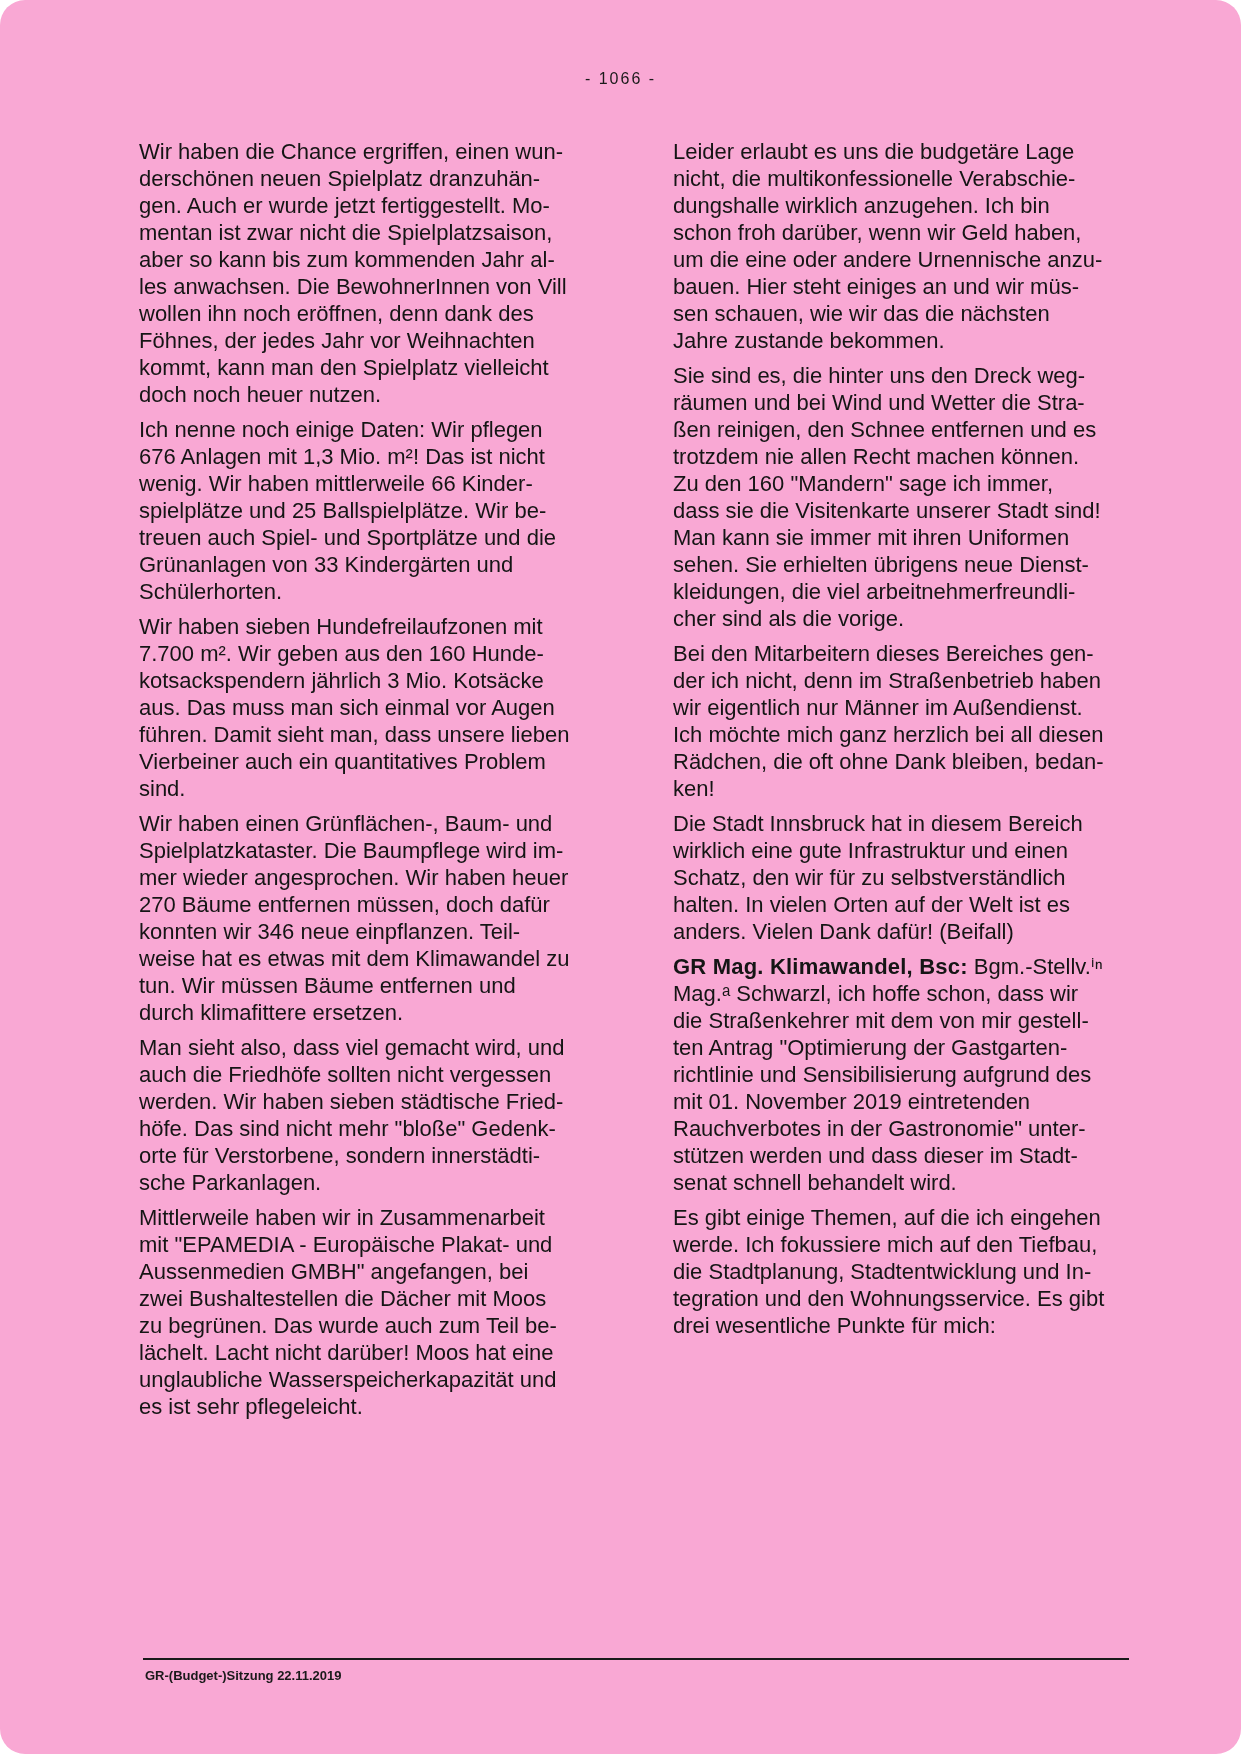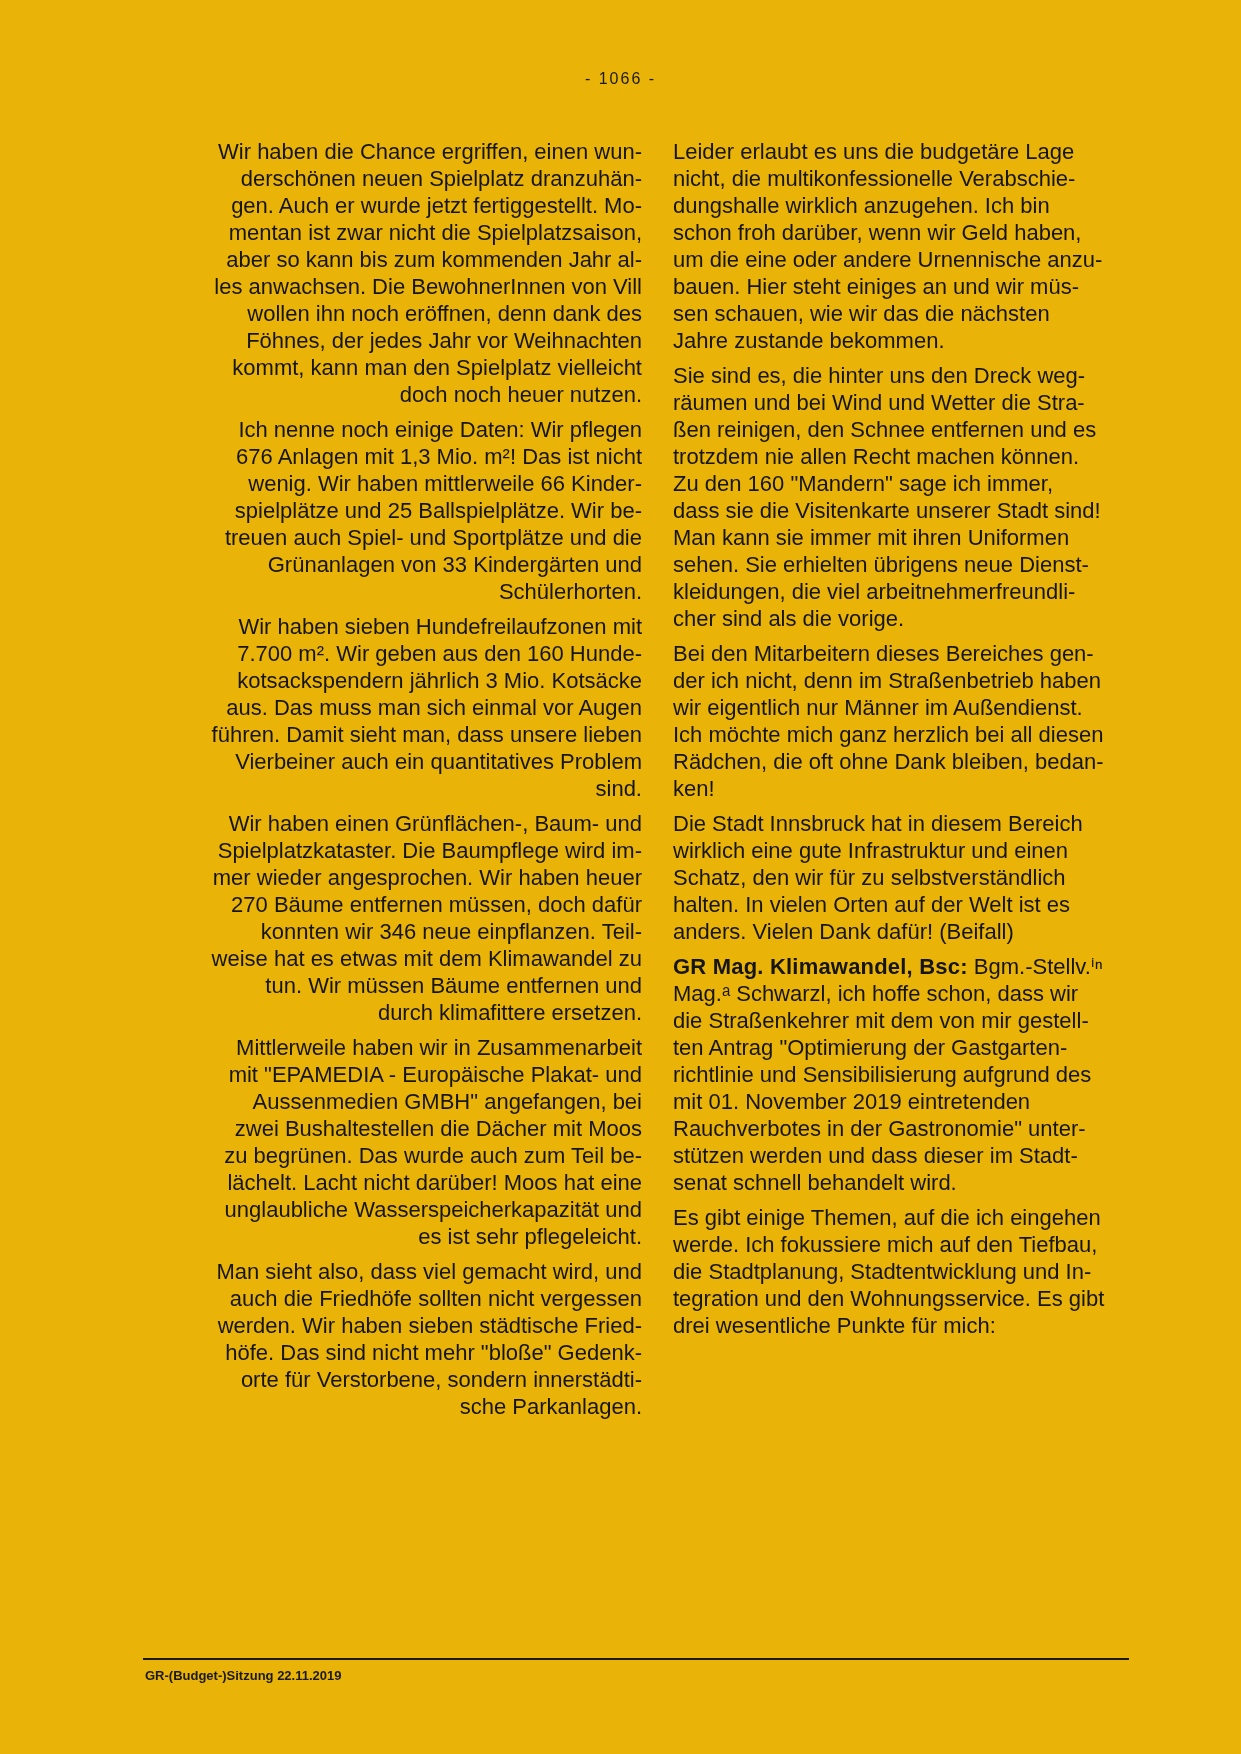--- a/index.html
+++ b/index.html
@@ -4,44 +4,45 @@
 <style>
   html, body {
     margin: 0;
     padding: 0;
     background: #ffffff;
   }
   .page {
     position: relative;
     width: 1241px;
     height: 1754px;
-    background: #eab308;
+    background: #f9a8d4;
     color: #111111;
     font-family: "Liberation Sans", "DejaVu Sans", sans-serif;
     overflow: hidden;
+    border-radius: 25px;
   }
   .page-number {
     position: absolute;
     top: 70px;
     left: 0;
     width: 100%;
     text-align: center;
     font-size: 16px;
     letter-spacing: 2px;
     color: #1a1a1a;
   }
   .column {
     position: absolute;
     top: 138px;
     width: 486px;
     font-size: 22px;
     line-height: 27px;
     color: #151515;
   }
-  .column-left  { left: 156px; text-align: right; }
+  .column-left  { left: 139px; }
   .column-right { left: 673px; }
   .para {
     margin: 0 0 8px 0;
     white-space: pre;       
   }
   .para strong {
     font-weight: 700;
     letter-spacing: 0.2px;
   }
   .footer-rule {
@@ -93,34 +94,34 @@
 Vierbeiner auch ein quantitatives Problem
 sind.</p>
       <p class="para">Wir haben einen Grünflächen-, Baum- und
 Spielplatzkataster. Die Baumpflege wird im-
 mer wieder angesprochen. Wir haben heuer
 270 Bäume entfernen müssen, doch dafür
 konnten wir 346 neue einpflanzen. Teil-
 weise hat es etwas mit dem Klimawandel zu
 tun. Wir müssen Bäume entfernen und
 durch klimafittere ersetzen.</p>
+      <p class="para">Man sieht also, dass viel gemacht wird, und
+auch die Friedhöfe sollten nicht vergessen
+werden. Wir haben sieben städtische Fried-
+höfe. Das sind nicht mehr "bloße" Gedenk-
+orte für Verstorbene, sondern innerstädti-
+sche Parkanlagen.</p>
       <p class="para">Mittlerweile haben wir in Zusammenarbeit
 mit "EPAMEDIA - Europäische Plakat- und
 Aussenmedien GMBH" angefangen, bei
 zwei Bushaltestellen die Dächer mit Moos
 zu begrünen. Das wurde auch zum Teil be-
 lächelt. Lacht nicht darüber! Moos hat eine
 unglaubliche Wasserspeicherkapazität und
 es ist sehr pflegeleicht.</p>
-      <p class="para">Man sieht also, dass viel gemacht wird, und
-auch die Friedhöfe sollten nicht vergessen
-werden. Wir haben sieben städtische Fried-
-höfe. Das sind nicht mehr "bloße" Gedenk-
-orte für Verstorbene, sondern innerstädti-
-sche Parkanlagen.</p>
     </div>
 
   <div class="column column-right">
       <p class="para">Leider erlaubt es uns die budgetäre Lage
 nicht, die multikonfessionelle Verabschie-
 dungshalle wirklich anzugehen. Ich bin
 schon froh darüber, wenn wir Geld haben,
 um die eine oder andere Urnennische anzu-
 bauen. Hier steht einiges an und wir müs-
 sen schauen, wie wir das die nächsten

